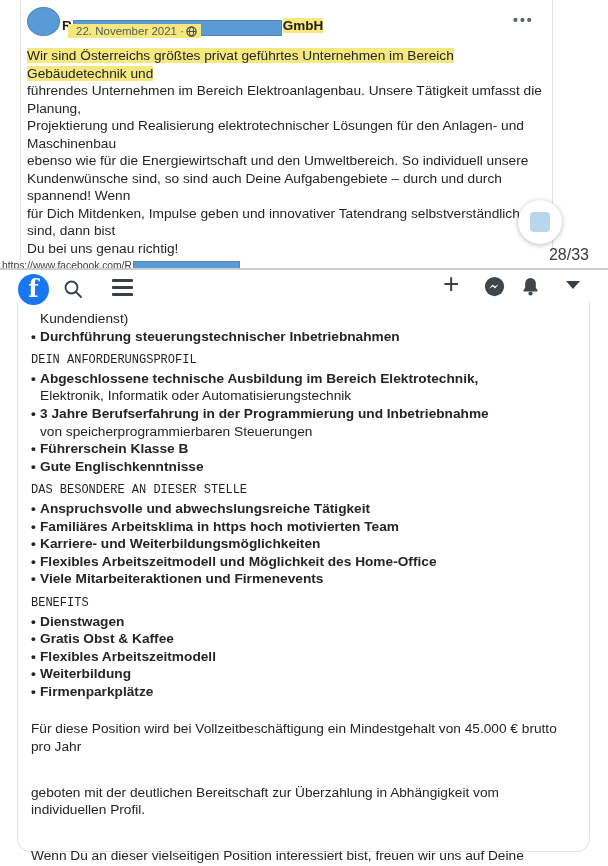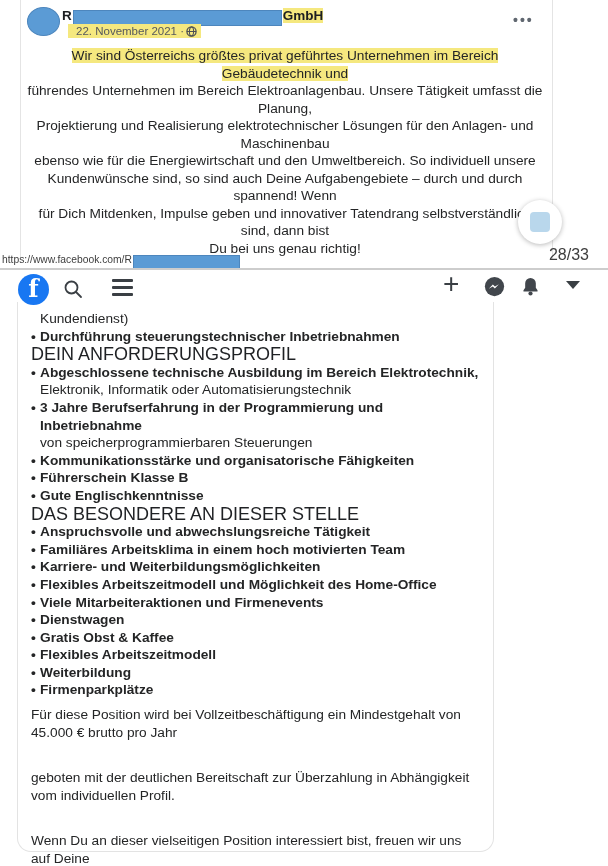--- a/index.html
+++ b/index.html
@@ -11,30 +11,30 @@
   
   .redact { display:inline-block; background:#5b9bd5; border:1px solid #4d86bd; vertical-align:middle; }
   .hl { background:#f5e87f; }
 
   
   #clipped-smear { left:42px; top:0; width:404px; height:3px; background:#808080; opacity:.75; }
   #top-card { left:20px; top:0; width:533px; height:260px; background:#fff;
     border-left:1px solid #e4e4e4; border-right:1px solid #e4e4e4; overflow:hidden; }
   #avatar { left:6px; top:7px; width:33px; height:29px; border-radius:50%;
     background:#5b9bd5; border:1px solid #4d86bd; }
-  #name-row { left:41px; top:8px; font-size:13.5px; font-weight:bold; color:#1c1e21; white-space:nowrap; }
+  #name-row { left:41px; top:18px; font-size:13.5px; font-weight:bold; color:#1c1e21; white-space:nowrap; }
   #name-row .redact { width:209px; height:16px; margin:0 1px -3px 1px; }
   #date-row { left:47px; top:24px; font-size:11.5px; color:#55585d; padding:1px 4px 1px 8px; }
   #date-row svg { vertical-align:-2px; margin-left:2px; }
   #post-options { left:492px; top:12px; width:26px; height:16px; letter-spacing:2px;
     color:#606770; font-size:14px; font-weight:bold; cursor:pointer; }
-  #top-body { left:6px; top:47px; width:516px;text-align:center; }
+  #top-body { left:6px; top:47px; width:516px; }
   #top-body .line { font-size:13.7px; line-height:17.5px; }
 
-  #url-row { left:2px; top:254px; font-size:10.3px; color:#3d3d3d; white-space:nowrap; }
+  #url-row { left:2px; top:260px; font-size:10.3px; color:#3d3d3d; white-space:nowrap; }
   #url-row .redact { width:107px; height:14px; margin:0 0 -3px 1px; }
   #page-indicator { top:246px; right:19px; font-size:16px; color:#3d3d3d; }
 
   #floating-widget { left:518px; top:200px; width:44px; height:44px; border-radius:50%;
     background:#fff; box-shadow:0 1px 5px rgba(0,0,0,.28); display:flex;
     align-items:center; justify-content:center; }
   #floating-widget .sq { width:20px; height:20px; border-radius:4px; background:#b9d7ec; }
 
   #section-divider { left:0; top:268px; width:608px; height:2px; background:#cdcdcd; }
 
@@ -47,28 +47,28 @@
   #menu-btn { left:112px; top:9px; width:21px; height:17px; display:flex;
     flex-direction:column; justify-content:space-between; cursor:pointer; }
   #menu-btn i { display:block; height:2.6px; background:#3a3f44; border-radius:1px; }
   #plus-btn { left:443px; top:-2px; font-size:28px; font-weight:200; color:#3a3f44; cursor:pointer; }
   #messenger-btn { left:484px; top:6px; cursor:pointer; }
   #bell-btn { left:521px; top:6px; cursor:pointer; }
   #caret-btn { left:566px; top:11px; width:0; height:0; border-left:7px solid transparent;
     border-right:7px solid transparent; border-top:8px solid #3a3f44; cursor:pointer; }
 
   
-  #bottom-card { left:17px; top:302px; width:477px; height:550px; background:transparent;
+  #bottom-card { left:17px; top:302px; width:573px; height:550px; background:transparent;
     border:1px solid #e3e3e3; border-top:none; border-radius:0 0 14px 14px;
     padding:8px 14px 0 13px; overflow:visible; }
-  #bottom-card .h { font-size:18px; line-height:17.6px; color:#1f2124; margin-top:1px; }
+  #bottom-card .h { font-size:12px; line-height:17.6px; color:#1f2124; margin-top:7px;font-family:Liberation Mono, monospace; }
   #bottom-card .b { position:relative; padding-left:9px; font-size:13.7px; line-height:17.6px;font-weight:bold; }
   #bottom-card .b:before { content:"\2022"; position:absolute; left:0; }
   #bottom-card .c { padding-left:9px; font-size:13.7px; line-height:17.6px; }
-  #bottom-card .p { font-size:13.7px; line-height:17.6px; margin-top:7px; }
+  #bottom-card .p { font-size:13.7px; line-height:17.6px; margin-top:20px; }
   #bottom-card .p2 { font-size:13.7px; line-height:17.6px;margin-top:28px; }
 </style>
 </head>
 <body>
 
 <div class="abs" id="clipped-smear"></div>
 
 <div class="abs" id="top-card">
   <div class="abs" id="avatar"></div>
   <div class="abs" id="name-row"><span>R</span><span class="redact"></span><span class="hl">GmbH</span></div>
@@ -132,31 +132,31 @@
 
 <div class="abs" id="bottom-card">
   <div class="c">Kundendienst)</div>
   <div class="b">Durchführung steuerungstechnischer Inbetriebnahmen</div>
 
   <div class="h">DEIN ANFORDERUNGSPROFIL</div>
   <div class="b">Abgeschlossene technische Ausbildung im Bereich Elektrotechnik,</div>
   <div class="c">Elektronik, Informatik oder Automatisierungstechnik</div>
   <div class="b">3 Jahre Berufserfahrung in der Programmierung und Inbetriebnahme</div>
   <div class="c">von speicherprogrammierbaren Steuerungen</div>
-  <div class="b">Kommunikationsstärke und organisatorische Fähigkeiten</div>
   <div class="b">Führerschein Klasse B</div>
   <div class="b">Gute Englischkenntnisse</div>
 
   <div class="h">DAS BESONDERE AN DIESER STELLE</div>
   <div class="b">Anspruchsvolle und abwechslungsreiche Tätigkeit</div>
-  <div class="b">Familiäres Arbeitsklima in einem hoch motivierten Team</div>
+  <div class="b">Familiäres Arbeitsklima in https hoch motivierten Team</div>
   <div class="b">Karriere- und Weiterbildungsmöglichkeiten</div>
   <div class="b">Flexibles Arbeitszeitmodell und Möglichkeit des Home-Office</div>
   <div class="b">Viele Mitarbeiteraktionen und Firmenevents</div>
 
+  <div class="h">BENEFITS</div>
   <div class="b">Dienstwagen</div>
   <div class="b">Gratis Obst &amp; Kaffee</div>
   <div class="b">Flexibles Arbeitszeitmodell</div>
   <div class="b">Weiterbildung</div>
   <div class="b">Firmenparkplätze</div>
 
   <div class="p">Für diese Position wird bei Vollzeitbeschäftigung ein Mindestgehalt von 45.000 € brutto pro Jahr</div>
   <div class="p2">geboten mit der deutlichen Bereitschaft zur Überzahlung in Abhängigkeit vom individuellen Profil.</div>
 
   <div class="p2">Wenn Du an dieser vielseitigen Position interessiert bist, freuen wir uns auf Deine</div>

